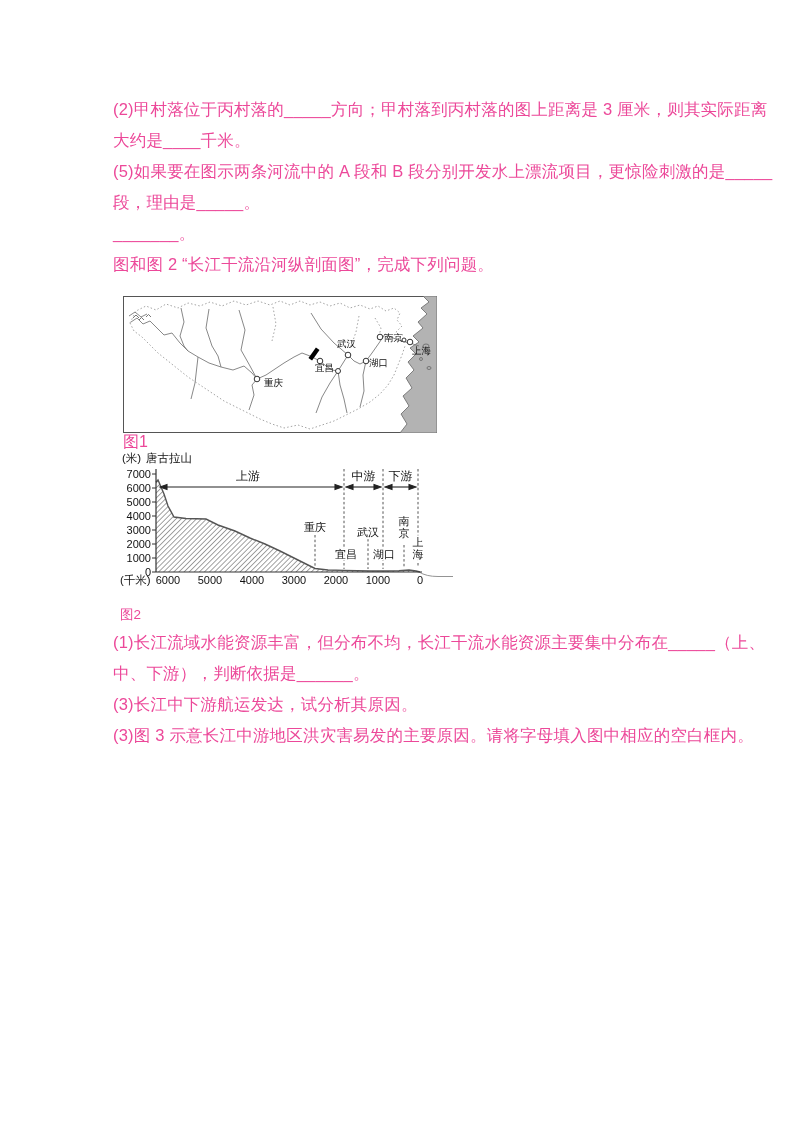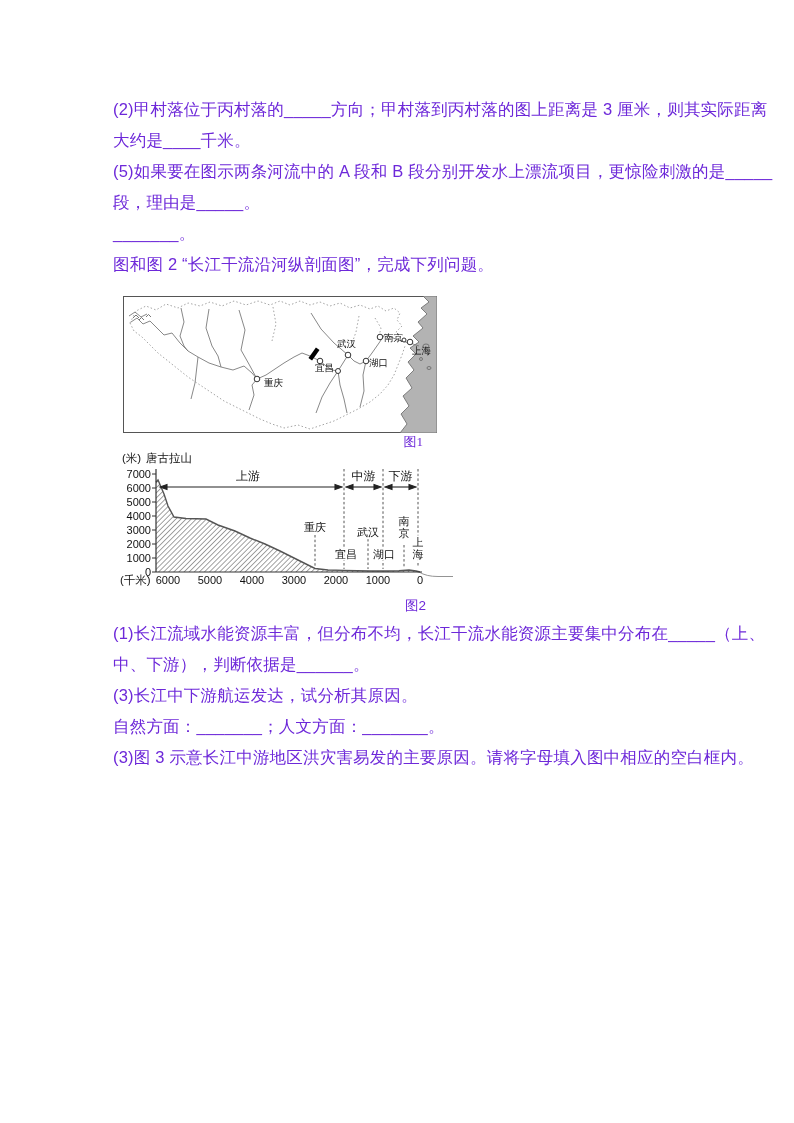--- a/index.html
+++ b/index.html
@@ -1,24 +1,24 @@
 <!DOCTYPE html>
 <html><head>
 <meta charset="utf-8">
 <style>
   html,body{margin:0;padding:0;background:#ffffff;}
   .page{position:relative;width:794px;height:936px;background:#ffffff;overflow:hidden;
-        font-family:"Liberation Sans",sans-serif;color:#6d28d9;}
+        font-family:"Liberation Sans",sans-serif;color:#ec4899;}
   .content{position:absolute;left:113px;top:0;width:568px;padding-top:94px;}
   .tline{font-size:16.5px;line-height:31px;height:31px;white-space:nowrap;letter-spacing:0.2px;}
   .map-svg{display:block;margin-left:10px;margin-top:16px;}
-  .cap1{width:300px;margin-left:10px;margin-top:1px;text-align:right;
-        font-size:13px;line-height:15px;height:15px;font-family:Liberation Serif, serif;}
+  .cap1{width:300px;margin-left:10px;margin-top:1px;text-align:left;
+        font-size:16px;line-height:15px;height:15px;}
   .chart-svg{display:block;margin-left:5px;margin-top:0;}
-  .cap2{width:306px;margin-left:7px;margin-top:9px;text-align:right;
+  .cap2{width:306px;margin-left:7px;margin-top:18px;text-align:left;
         font-size:13.5px;line-height:16px;height:16px;}
   .blines{margin-top:4px;}
   svg text{font-family:"Liberation Sans",sans-serif;fill:#111;}
   .maptext{font-size:9.5px;}
   .axnum{font-size:11px;}
   .unit{font-size:11.5px;}
   .seclab{font-size:12px;}
   .citylab{font-size:11px;}
   .halo{paint-order:stroke fill;stroke:#ffffff;stroke-width:3px;}
 </style>
@@ -180,18 +180,17 @@
         <text class="halo vtext" x="286" y="76"><tspan x="286" dy="0">南</tspan><tspan x="286" dy="1.05em">京</tspan></text>
         <text class="halo vtext" x="300" y="97"><tspan x="300" dy="0">上</tspan><tspan x="300" dy="1.05em">海</tspan></text>
       </g>
     </svg>
     <div class="cap2">图2</div>
 
     <div class="blines">
       <div class="tline">(1)长江流域水能资源丰富，但分布不均，长江干流水能资源主要集中分布在_____（上、</div>
       <div class="tline">中、下游），判断依据是______。</div>
       <div class="tline">(3)长江中下游航运发达，试分析其原因。</div>
-      <div class="tline">自然方面：_______；人文方面：_______。</div>
       <div class="tline">(3)图 3 示意长江中游地区洪灾害易发的主要原因。请将字母填入图中相应的空白框内。</div>
     </div>
 
   </div>
 </div>
 
 </body></html>

